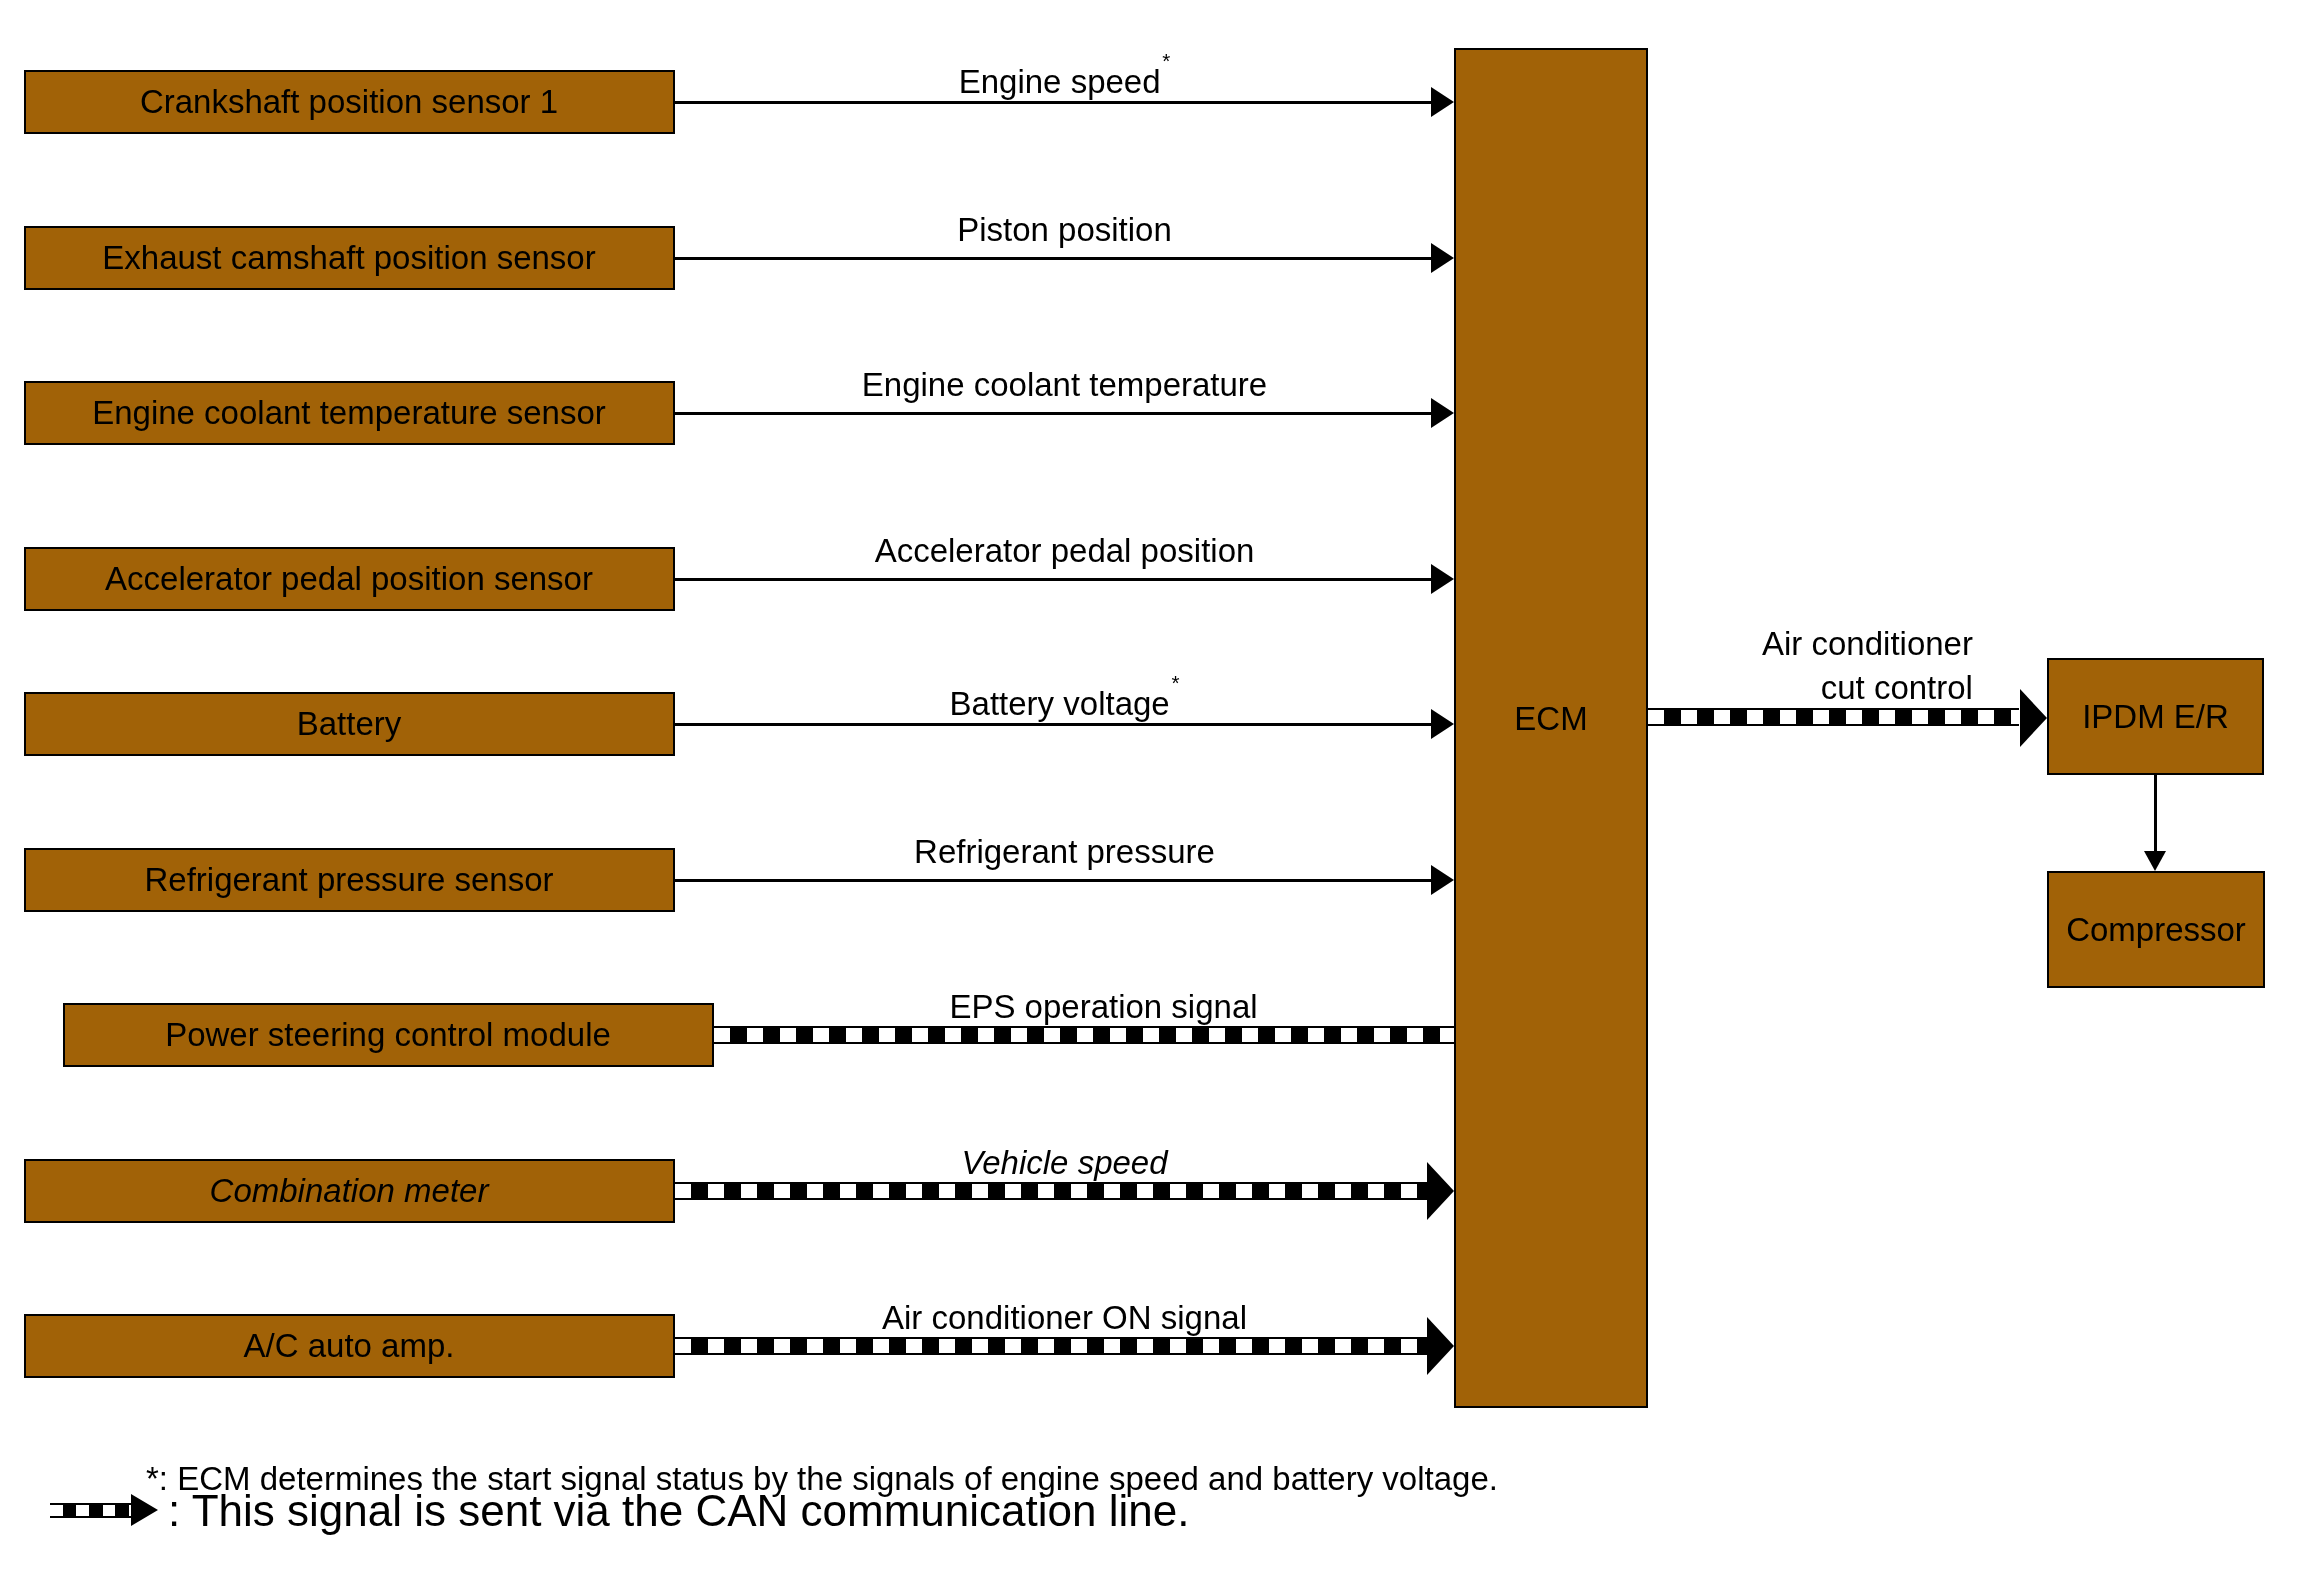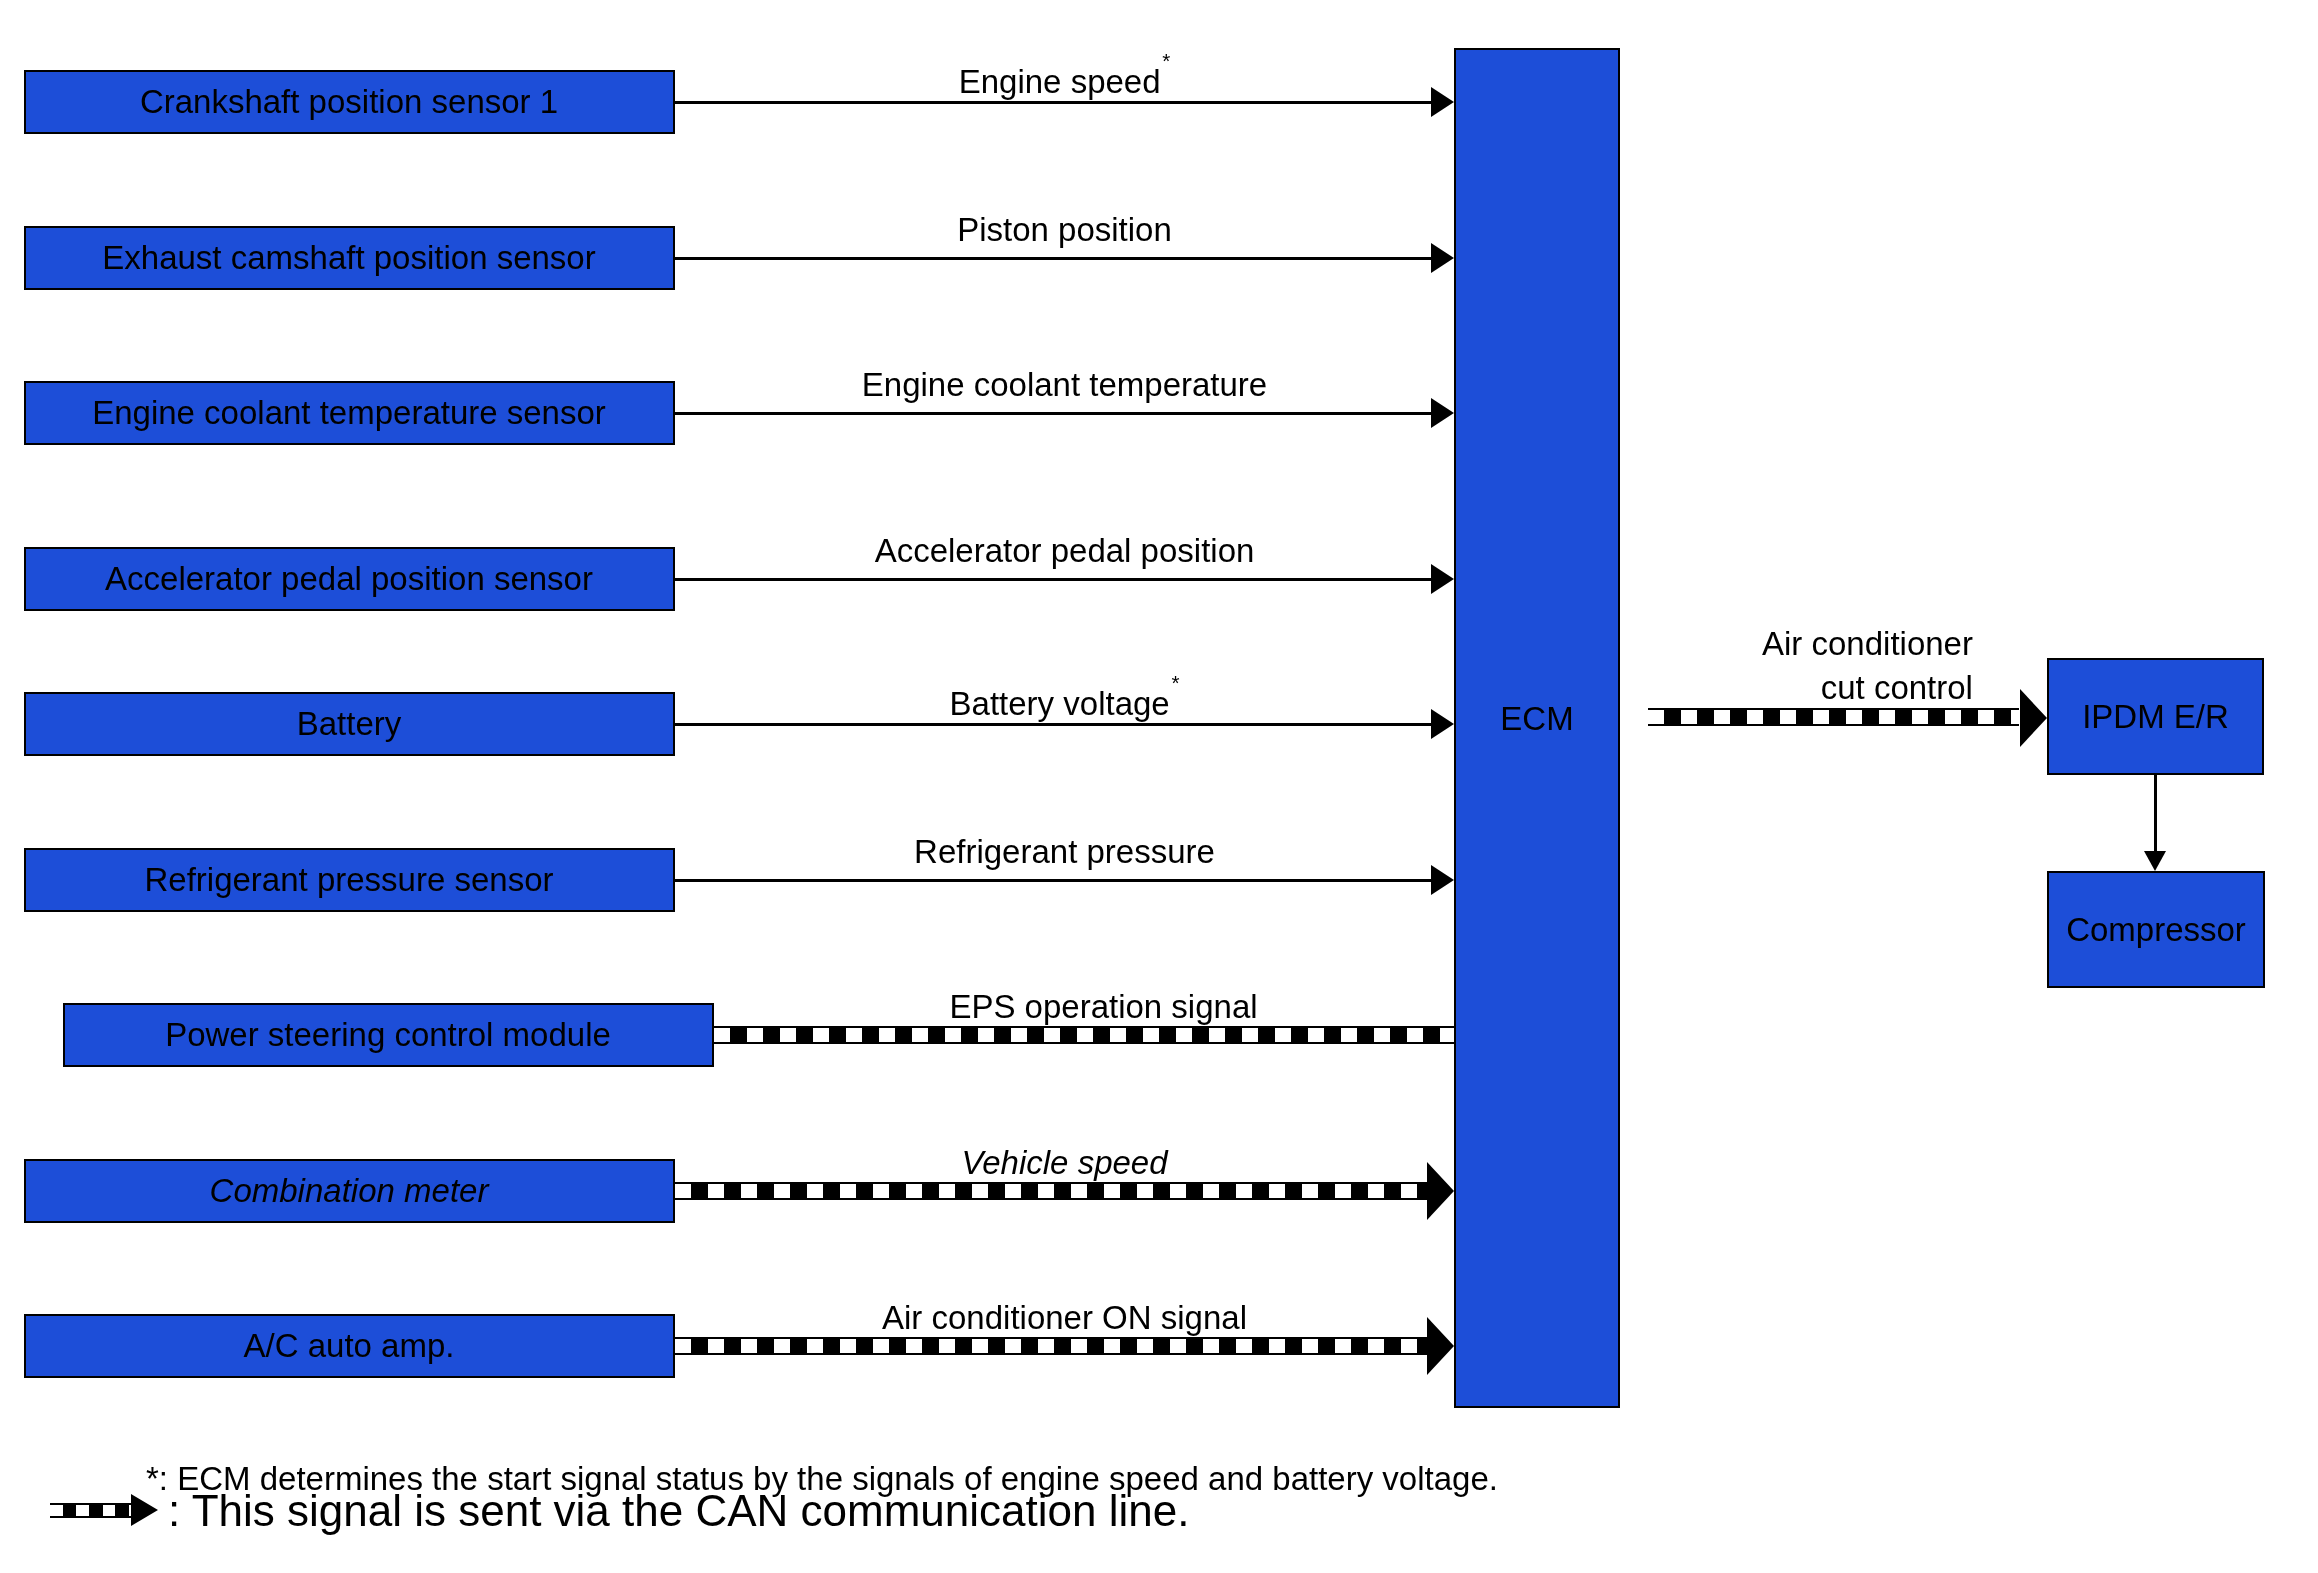--- a/index.html
+++ b/index.html
@@ -3,21 +3,21 @@
 <meta charset="utf-8">
 <style>
   html,body { margin:0; padding:0; background:#ffffff; }
   #stage {
     position:relative; width:2319px; height:1573px;
     background:#ffffff; overflow:hidden;
     font-family:"Liberation Sans", sans-serif; color:#000;
   }
   .box {
     position:absolute; box-sizing:border-box;
-    border:2.9px solid #000; background:#1d4ed8;
+    border:2.9px solid #000; background:#a16207;
     display:flex; align-items:center; justify-content:center;
     font-size:33px; white-space:nowrap;
   }
   
   .row { position:absolute; left:0; width:2319px; height:64px; }
   .src-box { left:23.5px; top:0; width:651px; height:64px; }
   .sig-label {
     position:absolute; left:675px; width:779px; top:-17px; height:42px;
     line-height:42px; text-align:center; font-size:33px; white-space:nowrap;
   }
@@ -32,21 +32,21 @@
     position:absolute; left:675px; width:752px; top:23px; height:18.4px; box-sizing:border-box;
     border-top:2.9px solid #000; border-bottom:2.9px solid #000;
     background:repeating-linear-gradient(90deg,#fff 0 16px,#000 16px 33px);
   }
   .can-head {
     position:absolute; left:1427px; top:3.4px; width:0; height:0;
     border-top:29px solid transparent; border-bottom:29px solid transparent;
     border-left:27.5px solid #000;
   }
   
-  .ecm-box { left:1454px; top:48px; width:166px; height:1360px; display:block; }
+  .ecm-box { left:1454px; top:48px; width:194px; height:1360px; display:block; }
   .ecm-label {
     position:absolute; top:649px; left:0; width:100%; text-align:center;
     font-size:33px; line-height:40px;
   }
   
   .out-shaft {
     position:absolute; left:1648px; top:708px; width:371px; height:18.4px; box-sizing:border-box;
     border-top:2.9px solid #000; border-bottom:2.9px solid #000;
     background:repeating-linear-gradient(90deg,#fff 0 16px,#000 16px 33px);
   }

